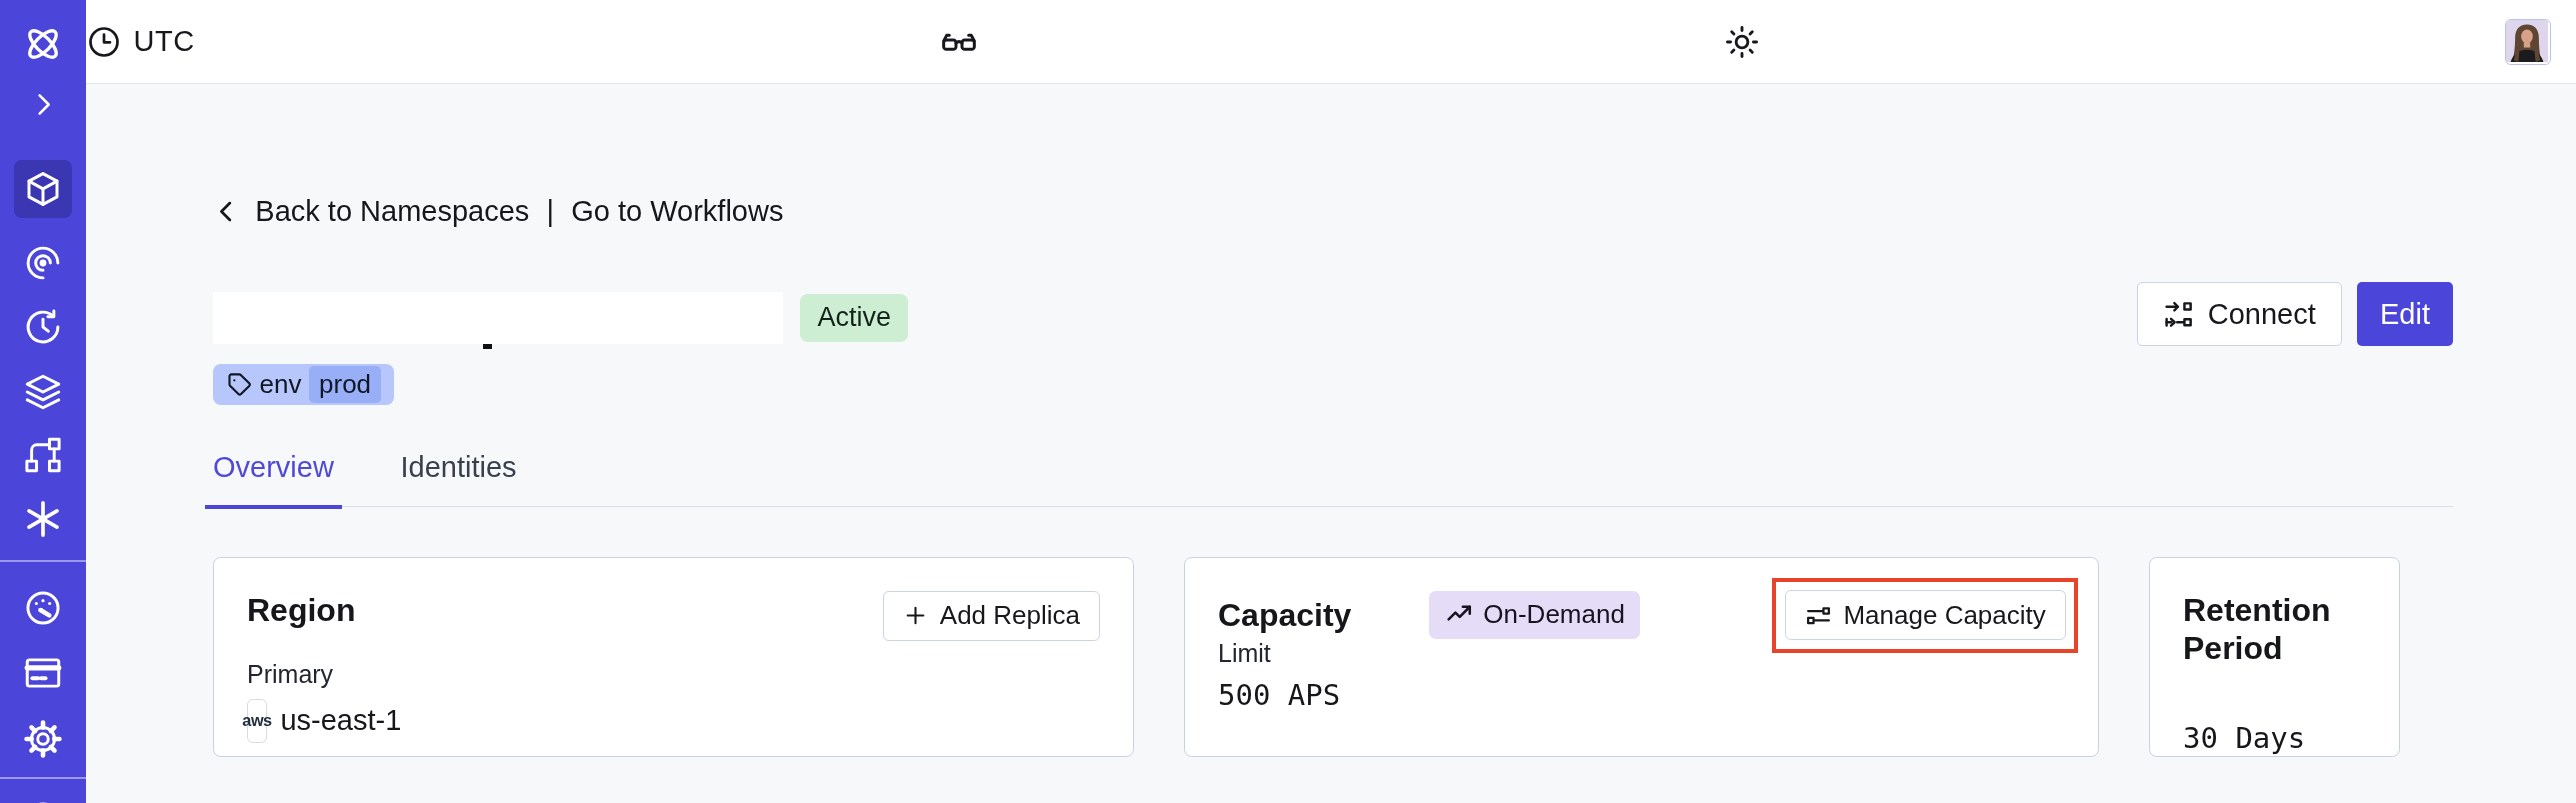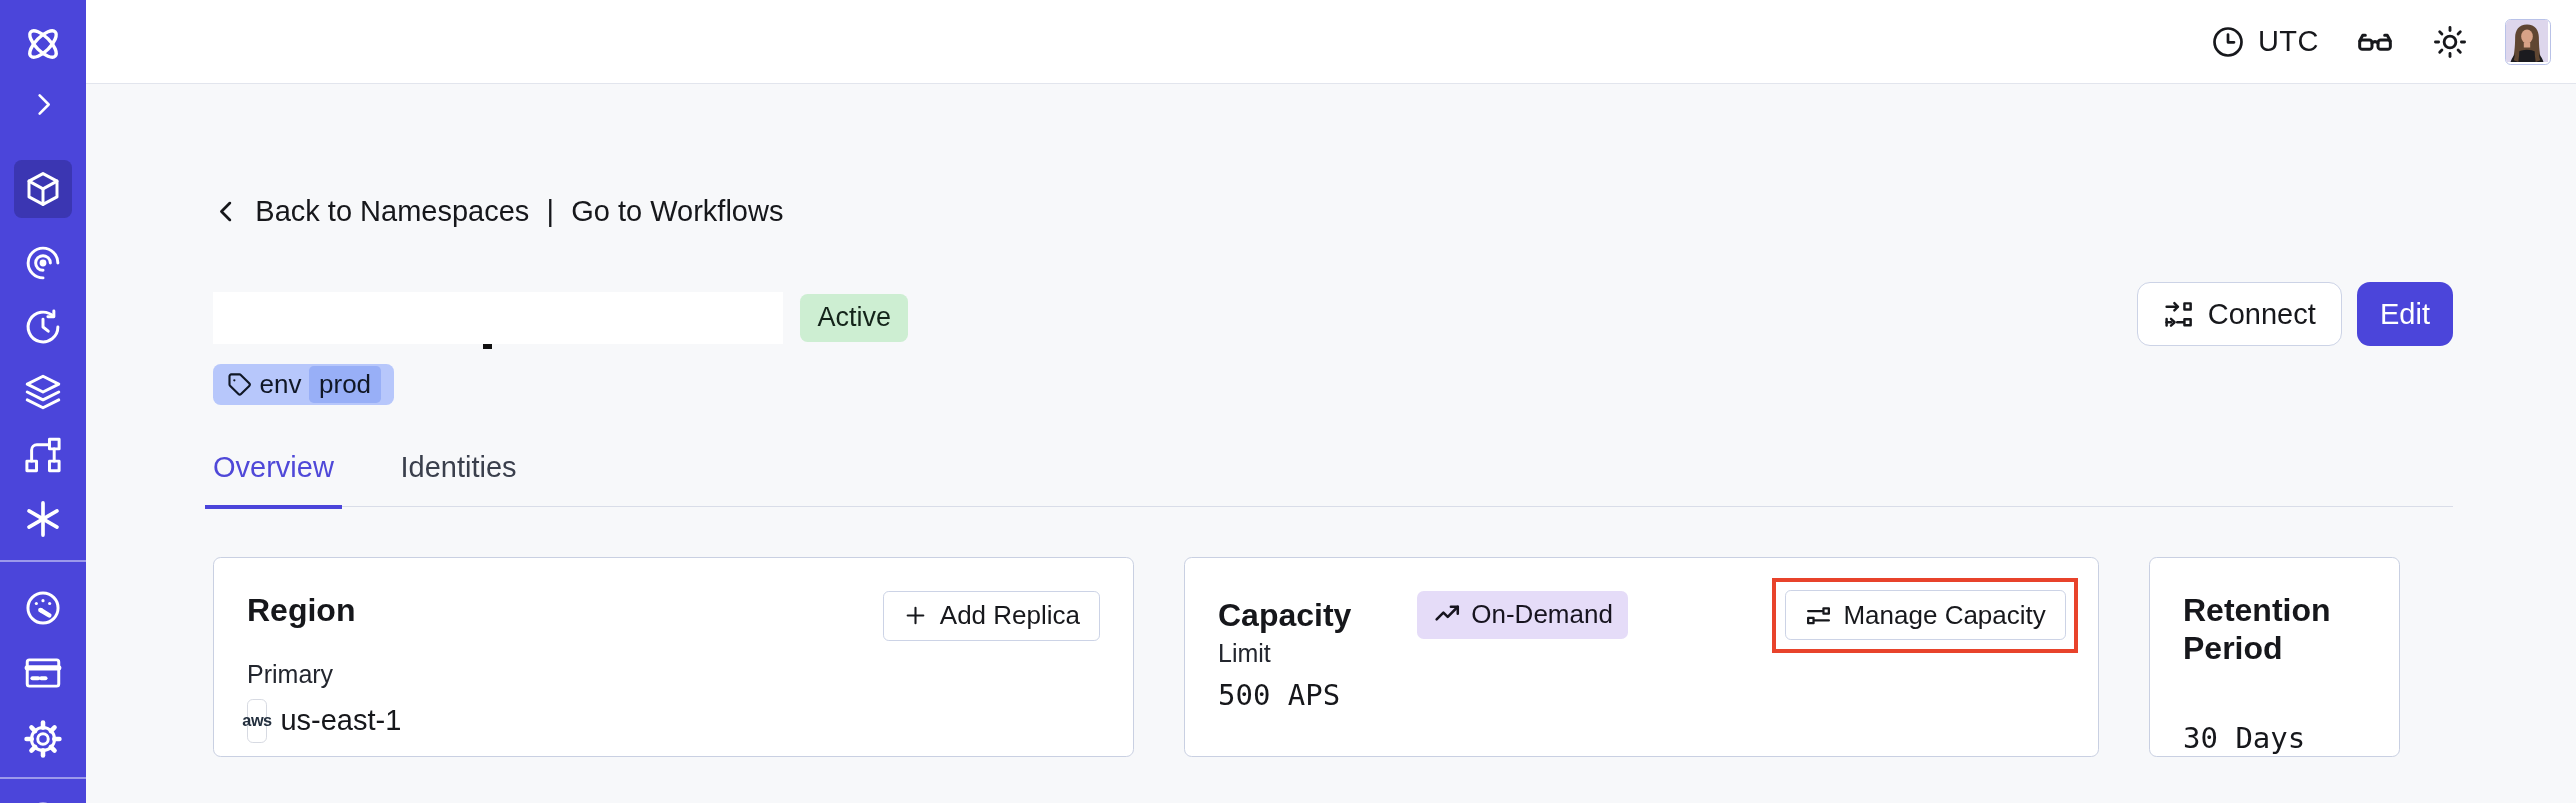--- a/index.html
+++ b/index.html
@@ -11,21 +11,21 @@
     background:#4b45da; z-index:10; }
   .snav { position:absolute; left:0; width:86px; height:58px;
     display:flex; align-items:center; justify-content:center; cursor:pointer; }
   .snav.selected { left:14.4px; width:58px; height:58px; background:#3b36b2; border-radius:7.7px; }
   .sdiv { position:absolute; left:0; width:86px; height:1.9px; background:rgba(255,255,255,.45); }
   .snav svg { stroke:#fff; fill:none; stroke-width:1.7; stroke-linecap:round; stroke-linejoin:round; }
 
   
   .topbar { position:absolute; left:86px; top:0; right:0; height:84px; background:#fff;
     border-bottom:1.9px solid #e2e5ed; display:flex; align-items:center;
-    justify-content:flex-end; padding-right:25px; gap:36px; }
+    justify-content:space-between; padding-right:25px; gap:36px; }
   .tb-item { display:flex; align-items:center; gap:11.5px; cursor:pointer; }
   .tb-item svg { stroke:#17181c; fill:none; stroke-width:1.8; stroke-linecap:round; stroke-linejoin:round; }
   .tz-label { font-size:29px; font-weight:500; letter-spacing:0.5px; }
   .avatar { width:46px; height:46px; border:1.9px solid #b9c2e8; border-radius:5.8px; overflow:hidden; cursor:pointer; }
 
   
   .content { position:absolute; left:86px; top:86px; right:0; bottom:0;
     background:#f7f8fa; padding:0 123px 0 127px; }
 
   .breadcrumb { margin-top:109px; display:flex; align-items:center; gap:15.3px;
@@ -36,21 +36,21 @@
 
   .title-row { margin-top:54px; display:flex; justify-content:space-between; align-items:flex-start; height:65px; }
   .title-left { display:flex; align-items:center; gap:17.3px; margin-top:9.6px; position:relative; }
   .name-redact { width:570px; height:52px; background:#ffffff; }
   .redact-dash { position:absolute; left:270px; top:52px; width:8.6px; height:5.8px; background:#111; }
   .badge-active { background:#cdeed2; color:#14241a; font-size:27px; font-weight:500;
     padding:8.6px 17.3px; border-radius:7.7px; }
 
   .title-actions { display:flex; gap:15.3px; }
   .btn { display:flex; align-items:center; justify-content:center; gap:13.4px; cursor:pointer;
-    font-size:29px; font-weight:500; border-radius:13px; }
+    font-size:29px; font-weight:500; border-radius:5px; }
   .btn svg { stroke:#17181c; fill:none; stroke-width:1.9; stroke-linecap:round; stroke-linejoin:round; }
   .btn-connect { height:64px; padding:0 25px; background:#fff; border:1.9px solid #ccd3e6; color:#17181c; }
   .btn-edit { height:64px; width:96px; background:#4b45da; color:#fff; border:none; }
 
   .chip-row { margin-top:17.3px; }
   .tag-chip { display:inline-flex; align-items:center; gap:8px; height:41px;
     background:#b7c7fb; border-radius:7.7px; padding:0 13.4px 0 11.5px;
     font-size:26px; font-weight:500; color:#101726; cursor:pointer; }
   .tag-chip svg { stroke:#101726; fill:none; stroke-width:1.9; stroke-linejoin:round; }
   .tag-value { background:#98aff7; border-radius:4.8px; padding:2.9px 9.6px; }
@@ -59,21 +59,21 @@
   .tab { font-size:29px; font-weight:500; padding-bottom:21px; cursor:pointer; color:#3a3f4c; }
   .tab.active { color:#4f48d8; border-bottom:4.8px solid #4b45da; margin-bottom:-3.4px; padding-left:7.7px; padding-right:7.7px; margin-left:-7.7px; }
 
   .cards { margin-top:50px; display:flex; gap:50px; }
   .card { background:#fff; border:1.9px solid #c9d0e2; border-radius:7.7px;
     height:200px; padding:33px 33px; }
   .card-region { width:921px; }
   .card-capacity { width:915px; }
   .card-retention { width:251px; }
   .card-head { display:flex; justify-content:space-between; align-items:flex-start; }
-  .card-title-wrap { display:flex; align-items:center; gap:22px; }
+  .card-title-wrap { display:flex; align-items:center; gap:34px; }
   .card-title { font-size:32px; font-weight:600; color:#16171b; line-height:38px; }
   .card-label { margin-top:19px; font-size:25px; color:#23262e; }
   .card-value { margin-top:9.6px; font-size:29px; color:#16171b; display:flex; align-items:center; gap:13.4px; }
   .mono { font-family:"DejaVu Sans Mono", monospace; font-size:29px; }
   .value-solo { margin-top:54px; }
 
   .btn-small { display:flex; align-items:center; gap:11.5px; background:#fff;
     border:1.9px solid #ccd3e6; border-radius:5.8px; height:50px; padding:0 19px;
     font-size:26px; font-weight:500; color:#17181c; cursor:pointer; }
   .btn-small svg { stroke:#17181c; fill:none; stroke-width:2; stroke-linecap:round; stroke-linejoin:round; }

